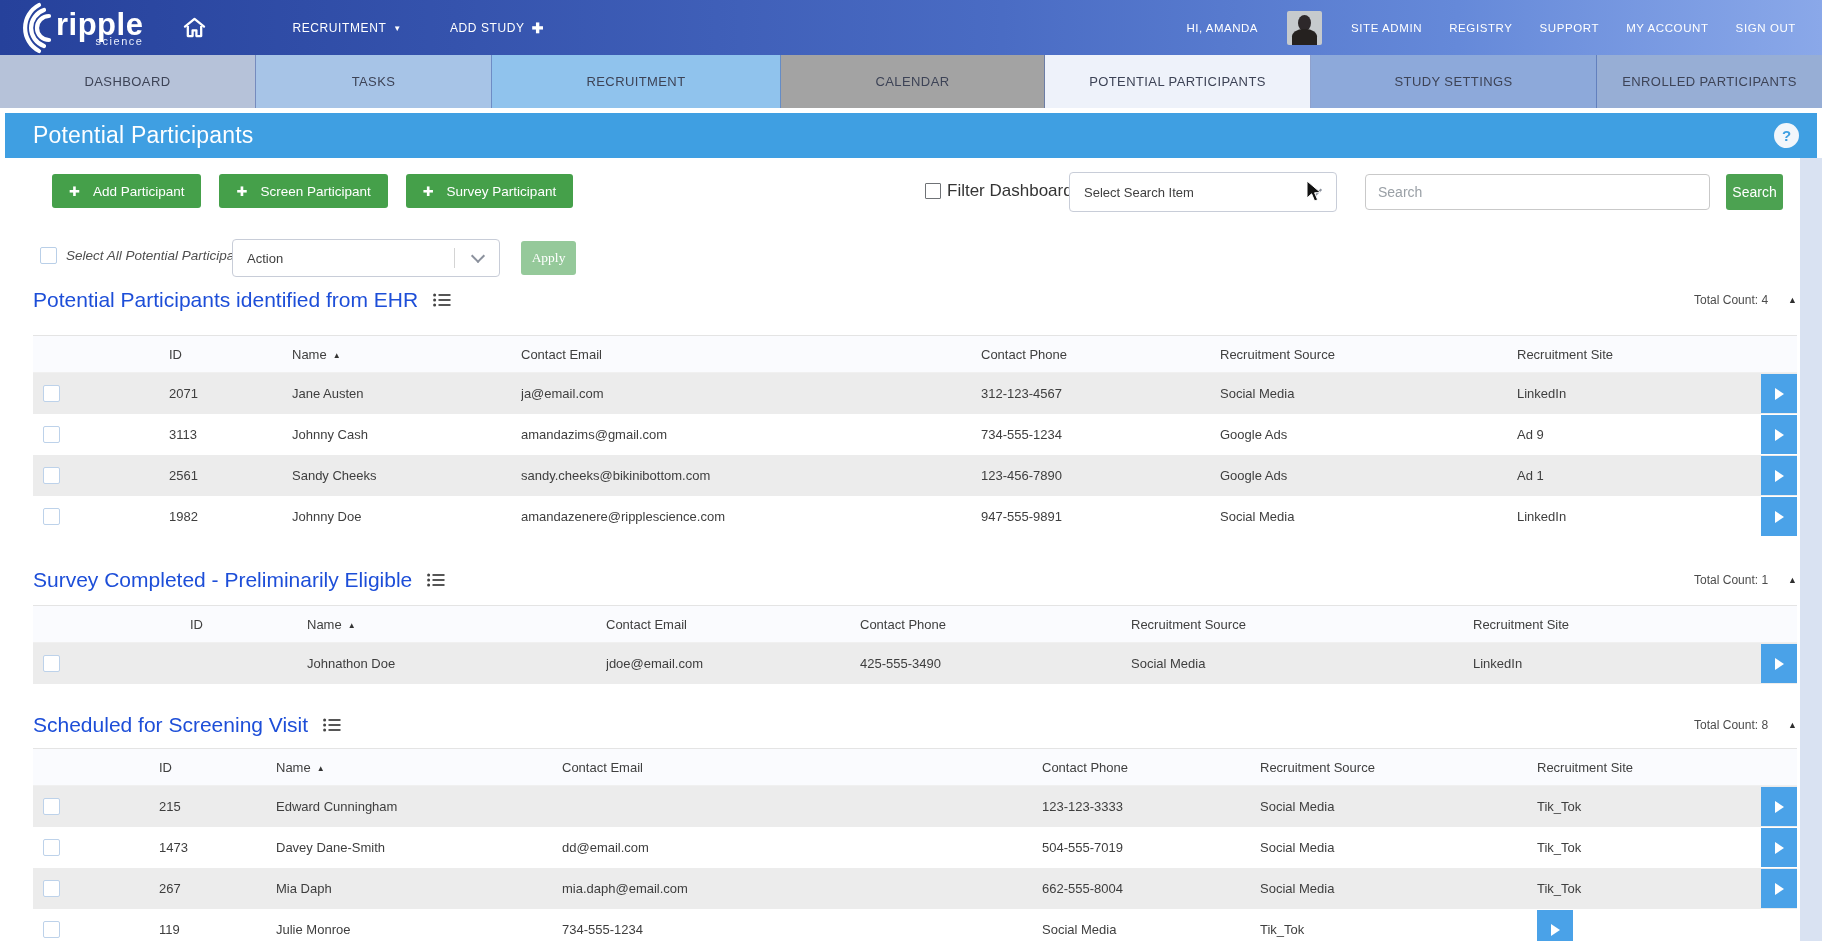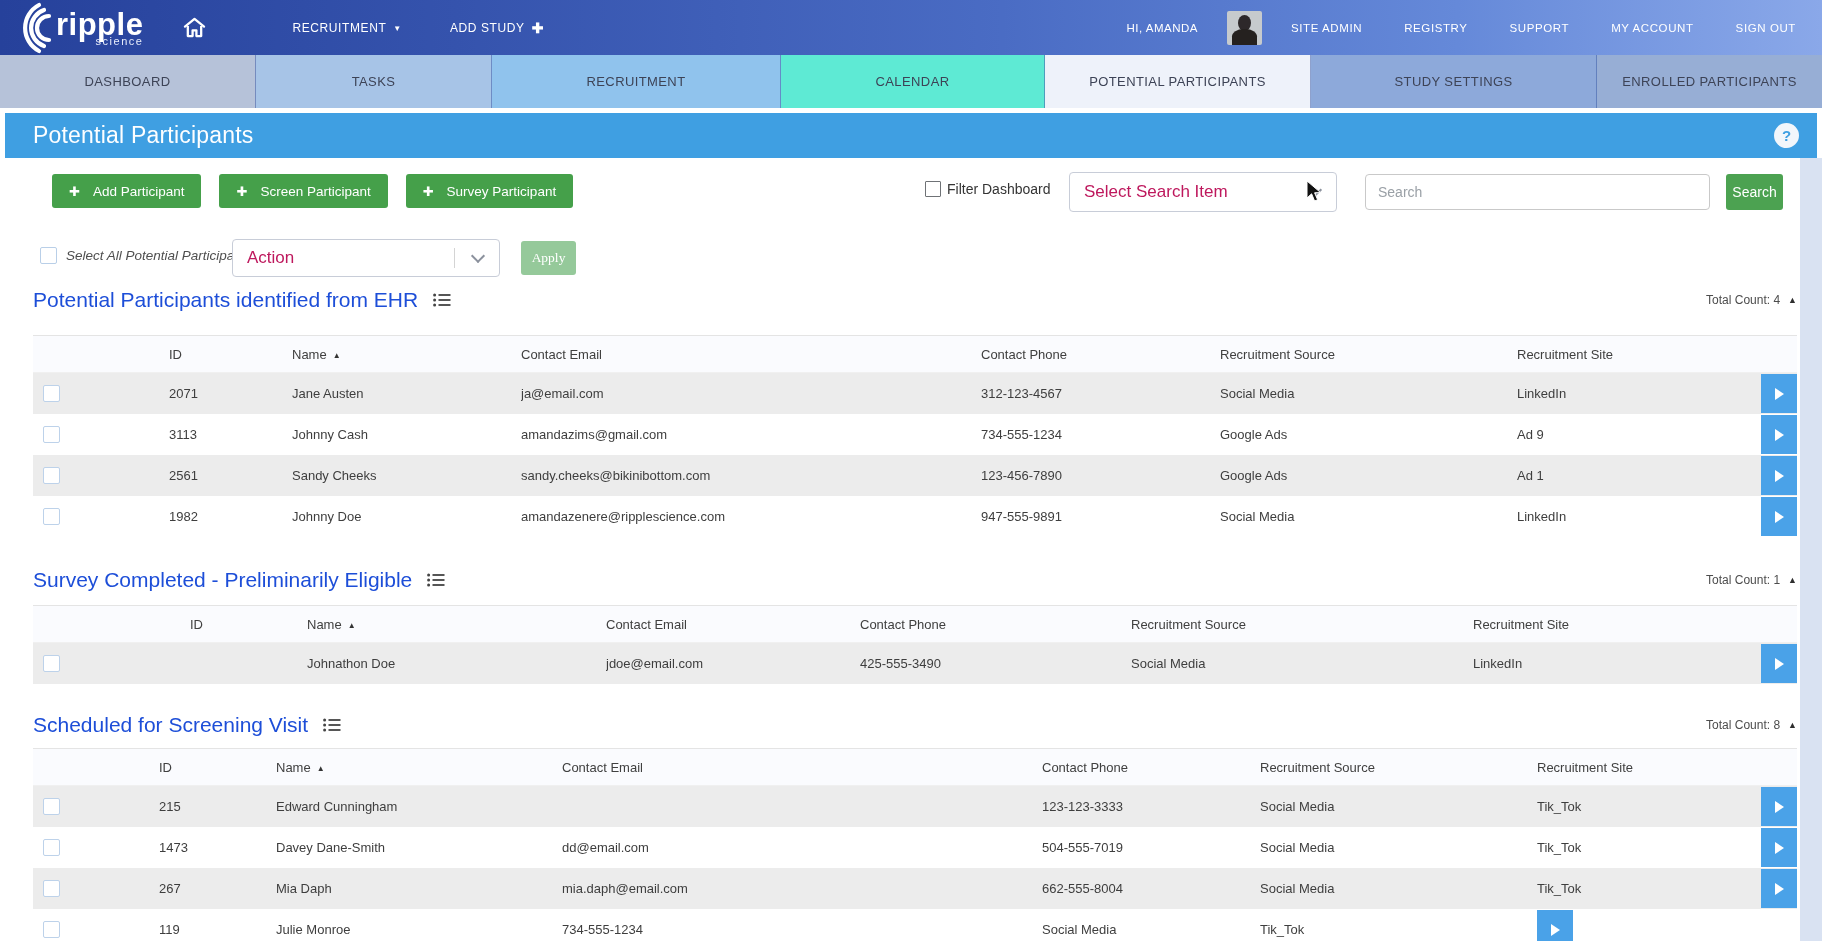--- a/index.html
+++ b/index.html
@@ -31,64 +31,64 @@
   .avatar::before{content:"";position:absolute;width:13px;height:16px;border-radius:50%;background:#2d282a;top:4px;left:11px}
   .avatar::after{content:"";position:absolute;width:25px;height:16px;border-radius:46% 46% 0 0;background:#25211f;top:18px;left:5px}
   .nav-link{font-size:11.5px;letter-spacing:.6px;cursor:pointer;white-space:nowrap}
   
   .tabbar{position:absolute;top:55px;left:0;width:1822px;height:53px;display:flex;z-index:4}
   .tab{display:flex;align-items:center;justify-content:center;font-size:13px;color:#3d4356;
     letter-spacing:.4px;cursor:pointer;box-sizing:border-box;border-right:1px solid rgba(64,94,168,.55)}
   .tab:nth-child(1){width:256px;background:#b6c2d9}
   .tab:nth-child(2){width:236px;background:#a7c4e7}
   .tab:nth-child(3){width:289px;background:#90c3ed}
-  .tab:nth-child(4){width:264px;background:#5eead4}
+  .tab:nth-child(4){width:264px;background:#a3a3a3}
   .tab:nth-child(5){width:266px;background:#eef2fa}
   .tab:nth-child(6){width:286px;background:#8da9da}
   .tab:nth-child(7){width:225px;background:#97aed5;border-right:none}
   
   .banner{position:absolute;top:113px;left:5px;width:1812px;height:45px;background:#3f9fe2;
     display:flex;align-items:center;box-sizing:border-box;padding-left:28px;z-index:3}
   .banner-title{color:#fdfeff;font-size:23px;font-weight:400;letter-spacing:.2px}
   .help-circle{position:absolute;right:18px;top:10px;width:25px;height:25px;border-radius:50%;
     background:#f2f6fb;color:#3f9fe2;font-weight:bold;font-size:15px;display:flex;align-items:center;justify-content:center;cursor:pointer}
   
   .btn-green{height:34px;background:#45a04a;color:#fff;border-radius:3px;border:none;
     display:inline-flex;align-items:center;padding:0 17px;font-size:13.5px;cursor:pointer;
     font-family:"Liberation Sans",sans-serif;gap:13px}
   .btn-green .plus-ic{font-size:13px}
   .toolbar-left{position:absolute;top:174px;left:52px;display:flex;gap:18px;z-index:2}
   .filter-wrap{position:absolute;top:181px;left:925px;display:flex;align-items:center;gap:6px;z-index:2}
   .cb-dark{width:14px;height:14px;border:1px solid #6f7276;background:#fff;border-radius:1px;cursor:pointer}
-  .filter-label{font-size:14px;color:#343434}
+  .filter-label{font-size:17px;color:#343434}
   .select-box{position:absolute;background:#fff;border:1px solid #c8cdd8;border-radius:4px;
     display:flex;align-items:center;box-sizing:border-box;padding-left:14px;cursor:pointer;z-index:2}
   .select-search{top:172px;left:1069px;width:268px;height:40px}
-  .select-box .sel-text{font-size:17px;color:#be185d}
+  .select-box .sel-text{font-size:13px;color:#404040}
   .chev{width:8px;height:8px;border-right:2px solid #8b919d;border-bottom:2px solid #8b919d;
     transform:rotate(45deg);position:absolute;right:16px;top:50%;margin-top:-7px}
   .sel-divider{position:absolute;right:44px;top:8px;bottom:8px;width:1px;background:#d4d4d4}
   .search-input{position:absolute;top:174px;left:1365px;width:345px;height:36px;box-sizing:border-box;
     border:1px solid #c9c9c9;border-radius:4px;padding:0 12px;font-size:14px;color:#333;
     font-family:"Liberation Sans",sans-serif;z-index:2}
   .search-input::placeholder{color:#9aa0a6}
   .btn-search{position:absolute;top:174px;left:1726px;width:57px;height:36px;background:#4ca251;color:#fff;
     border:none;border-radius:3px;font-size:14px;cursor:pointer;font-family:"Liberation Sans",sans-serif;z-index:2}
   
   .bulk-check{position:absolute;top:247px;left:40px;width:15px;height:15px;border:1px solid #b9cfe8;border-radius:2px;background:#fff;cursor:pointer;z-index:2}
   .bulk-label{position:absolute;top:248px;left:66px;font-style:italic;font-size:13.5px;color:#4f4f4f;z-index:2}
   .select-action{top:239px;left:232px;width:268px;height:38px}
   .btn-apply{position:absolute;top:241px;left:521px;width:55px;height:34px;background:#95c99a;color:#fff;
     border:none;border-radius:3px;font-size:13.5px;cursor:pointer;font-family:Liberation Serif, serif;z-index:2}
   
   #sections{position:absolute;top:285px;left:33px;width:1764px;z-index:1}
   .sec-head{display:flex;align-items:center;height:30px}
   .sec-title{font-size:21px;color:#1d4ed8;font-weight:400}
   .list-icon{margin-left:15px;cursor:pointer;display:flex;align-items:center}
-  .count-wrap{margin-left:auto;display:flex;align-items:center;gap:8px;cursor:pointer}
+  .count-wrap{margin-left:auto;display:flex;align-items:center;gap:20px;cursor:pointer}
   .count-label{font-size:12px;color:#4c4c4c}
   .count-caret{font-size:9px;color:#2f2f2f}
   .ptable{width:1764px;border-top:1px solid #e4e4e4}
   .trow{display:grid;align-items:center;font-size:13px;color:#3e3e3e}
   .sec0 .trow{grid-template-columns:136px 123px 229px 460px 239px 297px 244px 36px}
   .sec1 .trow{grid-template-columns:157px 117px 299px 254px 271px 342px 288px 36px}
   .sec2 .trow{grid-template-columns:126px 117px 286px 480px 218px 277px 224px 36px}
   .thead{height:36px;background:#fafbfe;color:#404040;font-weight:500;border-bottom:1px solid #f0f0f0}
   .tdrow{height:41px}
   .rows .tdrow:nth-child(odd){background:#ececec}
@@ -136,21 +136,21 @@
     <span>RECRUITMENT</span>
     <span class="caret">▼</span>
   </div>
   <div class="nav-item mi-addstudy">
     <span>ADD STUDY</span>
     <span class="plus-big">✚</span>
   </div>
   <div class="nav-right">
     <span class="greeting">HI, AMANDA</span>
     <div class="avatar"></div>
-    <span id="navlinks" style="display:flex;gap:42px">
+    <span id="navlinks" style="display:flex;gap:27px">
         <span class="nav-link">SITE ADMIN</span>
         <span class="nav-link">REGISTRY</span>
         <span class="nav-link">SUPPORT</span>
         <span class="nav-link">MY ACCOUNT</span>
         <span class="nav-link">SIGN OUT</span>
       </span>
   </div>
 </div>
 
 <div class="tabbar" id="tabbar">

